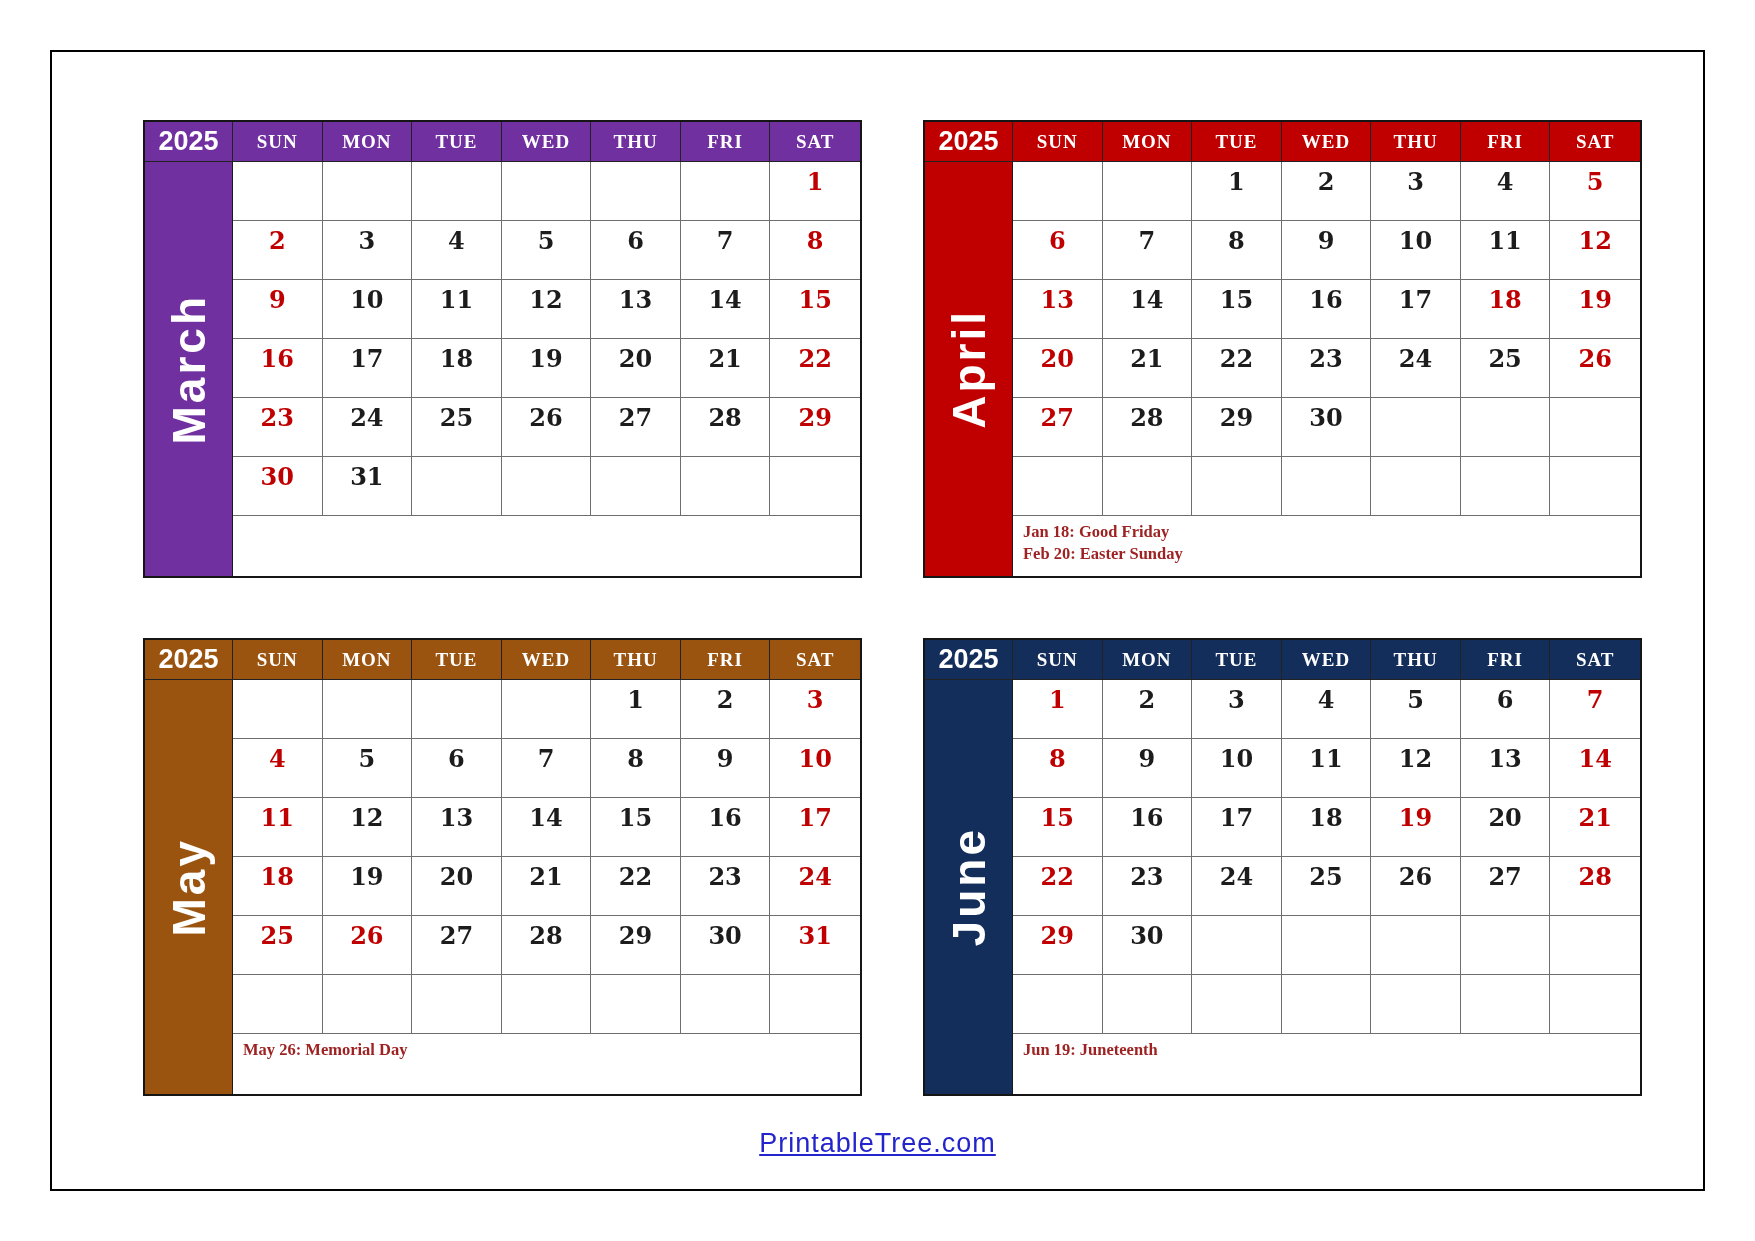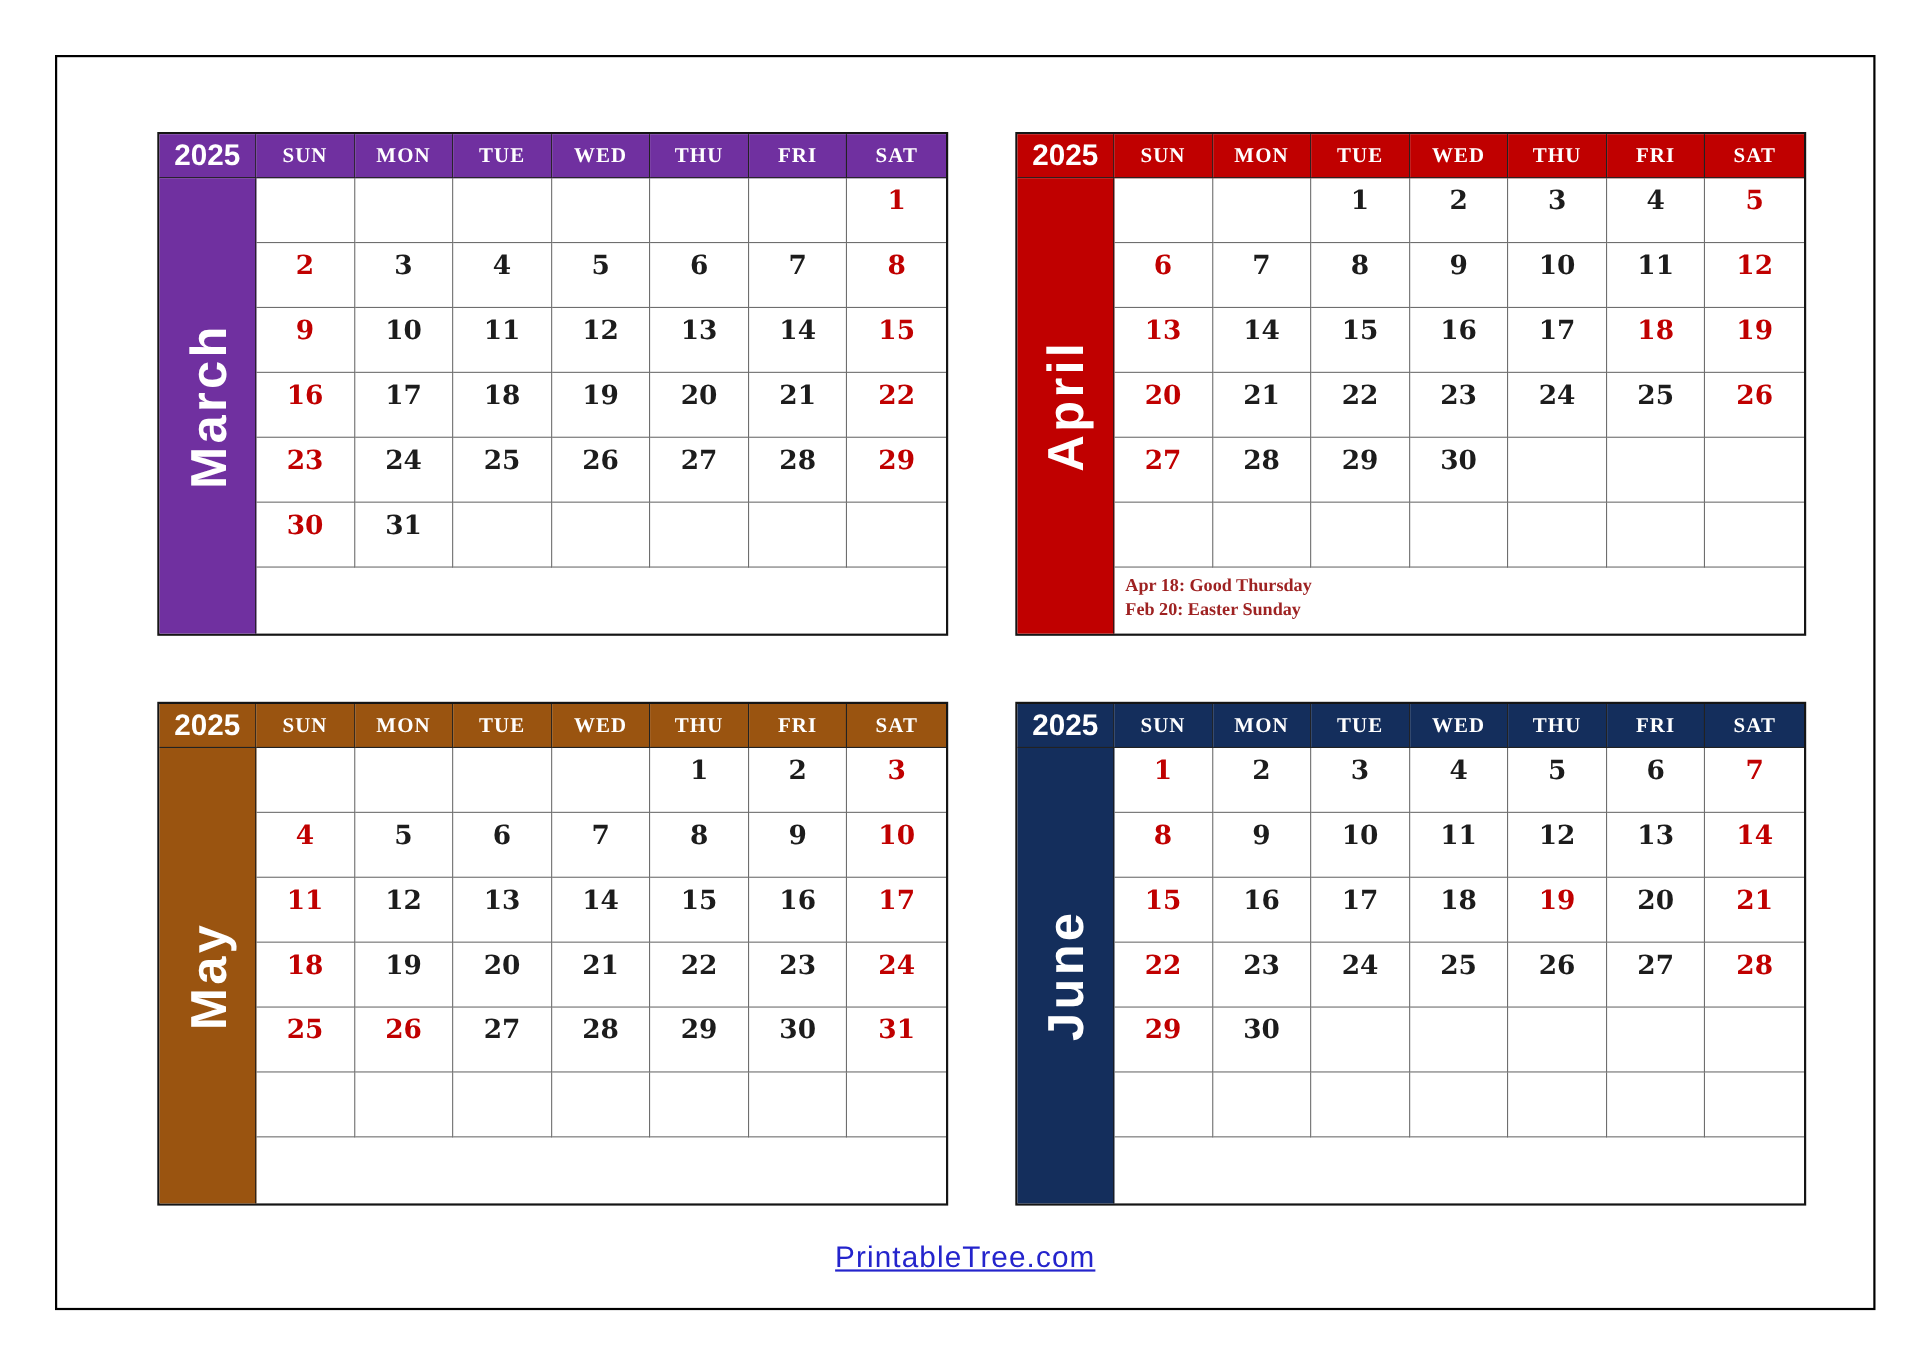--- a/index.html
+++ b/index.html
@@ -171,21 +171,21 @@
       <div class="datecell" style="grid-area: 6 / 7;"></div>
       <div class="datecell lastcol" style="grid-area: 6 / 8;"></div>
       <div class="datecell" style="grid-area: 7 / 2;"></div>
       <div class="datecell" style="grid-area: 7 / 3;"></div>
       <div class="datecell" style="grid-area: 7 / 4;"></div>
       <div class="datecell" style="grid-area: 7 / 5;"></div>
       <div class="datecell" style="grid-area: 7 / 6;"></div>
       <div class="datecell" style="grid-area: 7 / 7;"></div>
       <div class="datecell lastcol" style="grid-area: 7 / 8;"></div>
       <div class="holcell">
-        <div>Apr 18: Good Thursday</div>
+        <div>Jan 18: Good Friday</div>
         <div>Feb 20: Easter Sunday</div>
       </div>
     </div>
     <div class="cal" style="left: 143px; top: 638px;">
       <div class="ycell" style="background: rgb(154, 84, 16);">2025</div>
       <div class="hcell" style="background: rgb(154, 84, 16);">SUN</div>
       <div class="hcell" style="background: rgb(154, 84, 16);">MON</div>
       <div class="hcell" style="background: rgb(154, 84, 16);">TUE</div>
       <div class="hcell" style="background: rgb(154, 84, 16);">WED</div>
       <div class="hcell" style="background: rgb(154, 84, 16);">THU</div>
@@ -229,20 +229,23 @@
       <div class="datecell" style="grid-area: 6 / 6;">29</div>
       <div class="datecell" style="grid-area: 6 / 7;">30</div>
       <div class="datecell lastcol red" style="grid-area: 6 / 8;">31</div>
       <div class="datecell" style="grid-area: 7 / 2;"></div>
       <div class="datecell" style="grid-area: 7 / 3;"></div>
       <div class="datecell" style="grid-area: 7 / 4;"></div>
       <div class="datecell" style="grid-area: 7 / 5;"></div>
       <div class="datecell" style="grid-area: 7 / 6;"></div>
       <div class="datecell" style="grid-area: 7 / 7;"></div>
       <div class="datecell lastcol" style="grid-area: 7 / 8;"></div>
+      <div class="holcell">
+        <div>May 26: Memorial Day</div>
+      </div>
     </div>
     <div class="cal" style="left: 923px; top: 638px;">
       <div class="ycell" style="background: rgb(20, 46, 92);">2025</div>
       <div class="hcell" style="background: rgb(20, 46, 92);">SUN</div>
       <div class="hcell" style="background: rgb(20, 46, 92);">MON</div>
       <div class="hcell" style="background: rgb(20, 46, 92);">TUE</div>
       <div class="hcell" style="background: rgb(20, 46, 92);">WED</div>
       <div class="hcell" style="background: rgb(20, 46, 92);">THU</div>
       <div class="hcell" style="background: rgb(20, 46, 92);">FRI</div>
       <div class="hcell last" style="background: rgb(20, 46, 92);">SAT</div>
@@ -284,16 +287,19 @@
       <div class="datecell" style="grid-area: 6 / 6;"></div>
       <div class="datecell" style="grid-area: 6 / 7;"></div>
       <div class="datecell lastcol" style="grid-area: 6 / 8;"></div>
       <div class="datecell" style="grid-area: 7 / 2;"></div>
       <div class="datecell" style="grid-area: 7 / 3;"></div>
       <div class="datecell" style="grid-area: 7 / 4;"></div>
       <div class="datecell" style="grid-area: 7 / 5;"></div>
       <div class="datecell" style="grid-area: 7 / 6;"></div>
       <div class="datecell" style="grid-area: 7 / 7;"></div>
       <div class="datecell lastcol" style="grid-area: 7 / 8;"></div>
+      <div class="holcell">
+        <div>Jun 19: Juneteenth</div>
+      </div>
     </div>
   </div>
 
 <a class="footer" style="color: rgb(36, 36, 204);">PrintableTree.com</a>
 
 </body></html>

